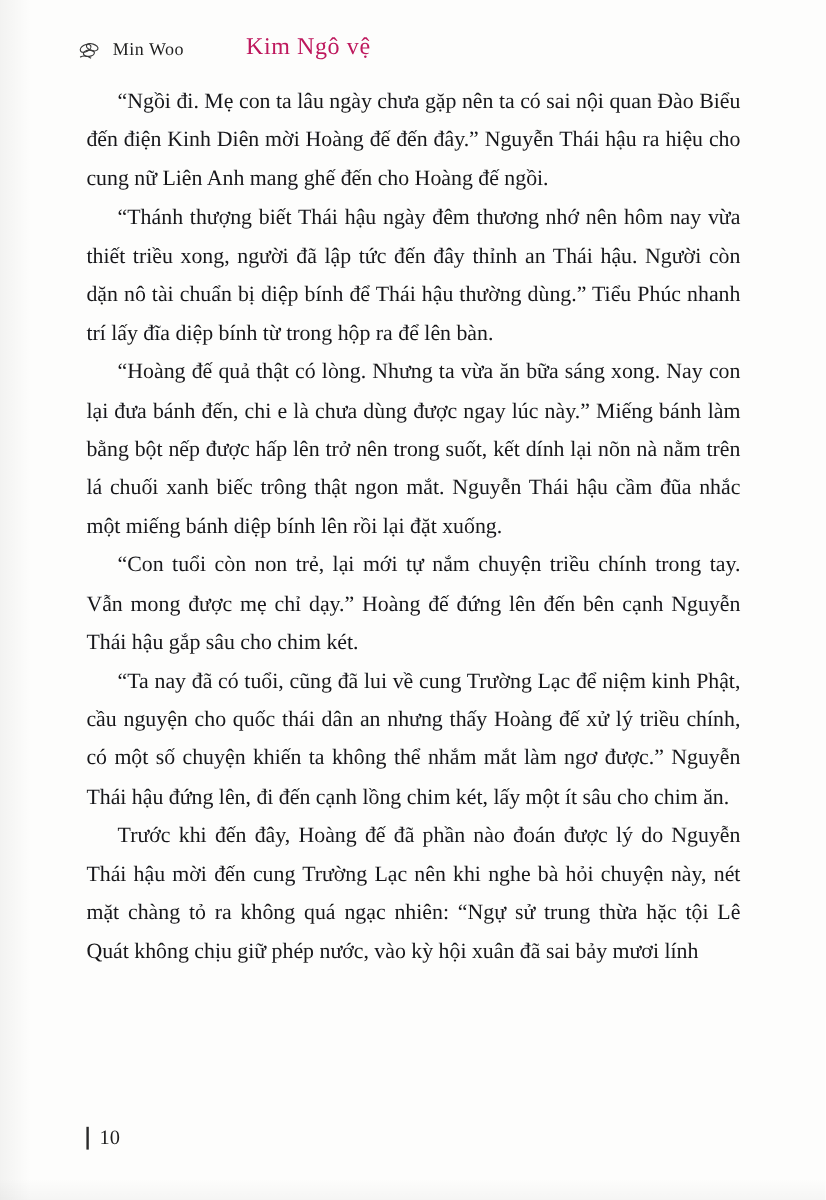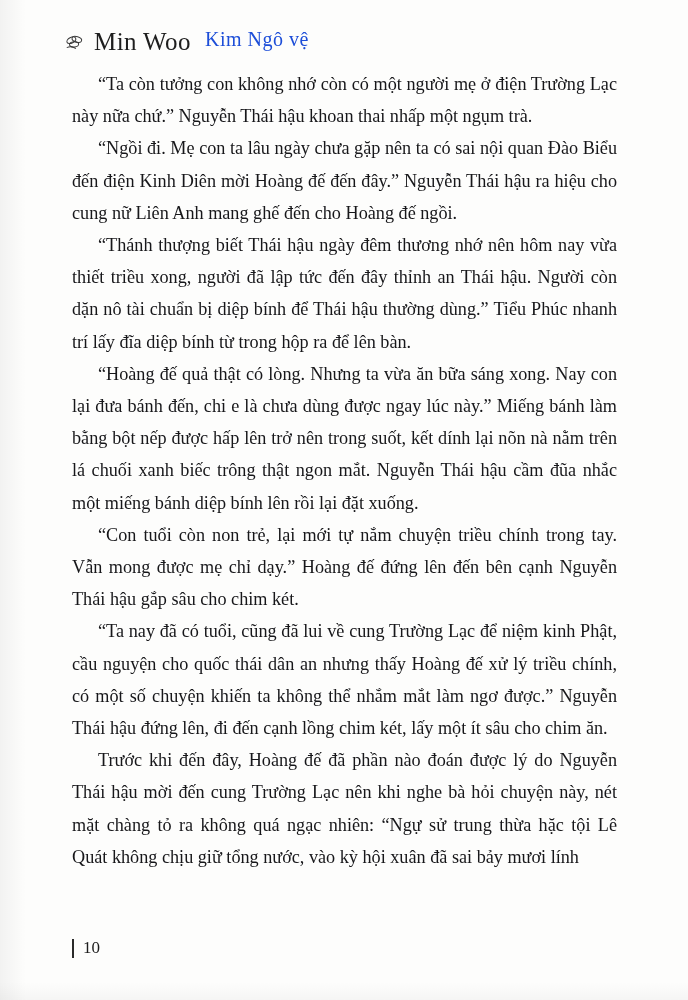--- a/index.html
+++ b/index.html
@@ -36,31 +36,31 @@
   .flower-icon {
     width: 22px;
     height: 22px;
     display: inline-block;
     position: relative;
     top: 1px;
     flex: 0 0 auto;
   }
   .author-name {
     font-family: "Liberation Serif", serif;
-    font-size: 25px;
+    font-size: 15px;
     letter-spacing: 0.4px;
     color: #1e1e1e;
     white-space: nowrap;
   }
   .ghost-title {
     position: absolute;
     top: 28px;
     left: 205px;
     font-size: 20px;
-    color: #1d4ed8;
+    color: #be185d;
     letter-spacing: 0.5px;
     user-select: none;
     pointer-events: none;
   }
   
   .body-text {
     position: absolute;
     top: 68px;
     left: 72px;
     width: 545px;
@@ -123,27 +123,26 @@
           <path d="M3 17 C7 15, 10 16, 13 18"></path>
         </g>
       </svg>
     </span>
     <span class="author-name">Min Woo</span>
   </div>
 
   <div class="ghost-title">Kim Ngô vệ</div>
 
   <div class="body-text">
-    <p>“Ta còn tưởng con không nhớ còn có một người mẹ ở điện Trường Lạc này nữa chứ.” Nguyễn Thái hậu khoan thai nhấp một ngụm trà.</p>
     <p>“Ngồi đi. Mẹ con ta lâu ngày chưa gặp nên ta có sai nội quan Đào Biểu đến điện Kinh Diên mời Hoàng đế đến đây.” Nguyễn Thái hậu ra hiệu cho cung nữ Liên Anh mang ghế đến cho Hoàng đế ngồi.</p>
     <p>“Thánh thượng biết Thái hậu ngày đêm thương nhớ nên hôm nay vừa thiết triều xong, người đã lập tức đến đây thỉnh an Thái hậu. Người còn dặn nô tài chuẩn bị diệp bính để Thái hậu thường dùng.” Tiểu Phúc nhanh trí lấy đĩa diệp bính từ trong hộp ra để lên bàn.</p>
     <p>“Hoàng đế quả thật có lòng. Nhưng ta vừa ăn bữa sáng xong. Nay con lại đưa bánh đến, chi e là chưa dùng được ngay lúc này.” Miếng bánh làm bằng bột nếp được hấp lên trở nên trong suốt, kết dính lại nõn nà nằm trên lá chuối xanh biếc trông thật ngon mắt. Nguyễn Thái hậu cầm đũa nhắc một miếng bánh diệp bính lên rồi lại đặt xuống.</p>
     <p>“Con tuổi còn non trẻ, lại mới tự nắm chuyện triều chính trong tay. Vẫn mong được mẹ chỉ dạy.” Hoàng đế đứng lên đến bên cạnh Nguyễn Thái hậu gắp sâu cho chim két.</p>
     <p>“Ta nay đã có tuổi, cũng đã lui về cung Trường Lạc để niệm kinh Phật, cầu nguyện cho quốc thái dân an nhưng thấy Hoàng đế xử lý triều chính, có một số chuyện khiến ta không thể nhắm mắt làm ngơ được.” Nguyễn Thái hậu đứng lên, đi đến cạnh lồng chim két, lấy một ít sâu cho chim ăn.</p>
-    <p>Trước khi đến đây, Hoàng đế đã phần nào đoán được lý do Nguyễn Thái hậu mời đến cung Trường Lạc nên khi nghe bà hỏi chuyện này, nét mặt chàng tỏ ra không quá ngạc nhiên: “Ngự sử trung thừa hặc tội Lê Quát không chịu giữ tổng nước, vào kỳ hội xuân đã sai bảy mươi lính</p>
+    <p>Trước khi đến đây, Hoàng đế đã phần nào đoán được lý do Nguyễn Thái hậu mời đến cung Trường Lạc nên khi nghe bà hỏi chuyện này, nét mặt chàng tỏ ra không quá ngạc nhiên: “Ngự sử trung thừa hặc tội Lê Quát không chịu giữ phép nước, vào kỳ hội xuân đã sai bảy mươi lính</p>
   </div>
 
   <div class="folio">
     <span class="folio-rule"></span>
     <span>10</span>
   </div>
 
 </div>
 
 </body></html>

